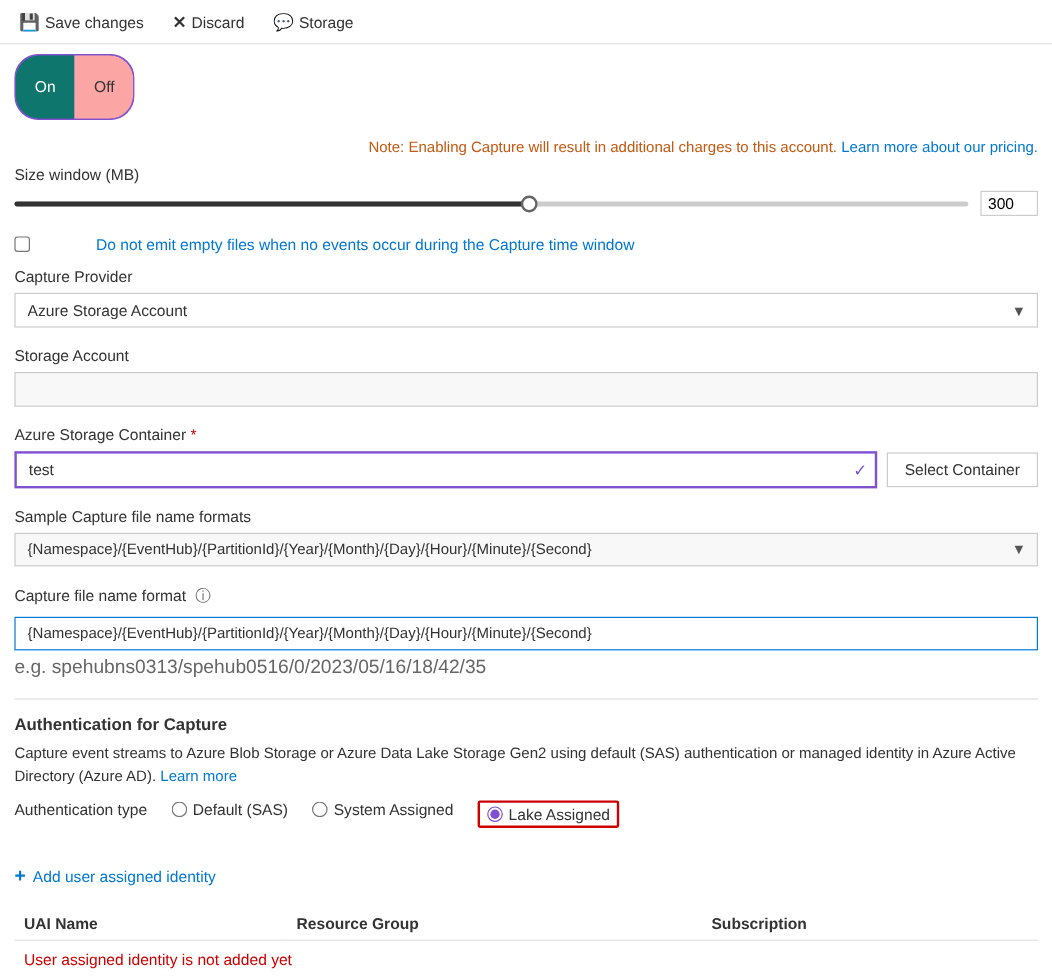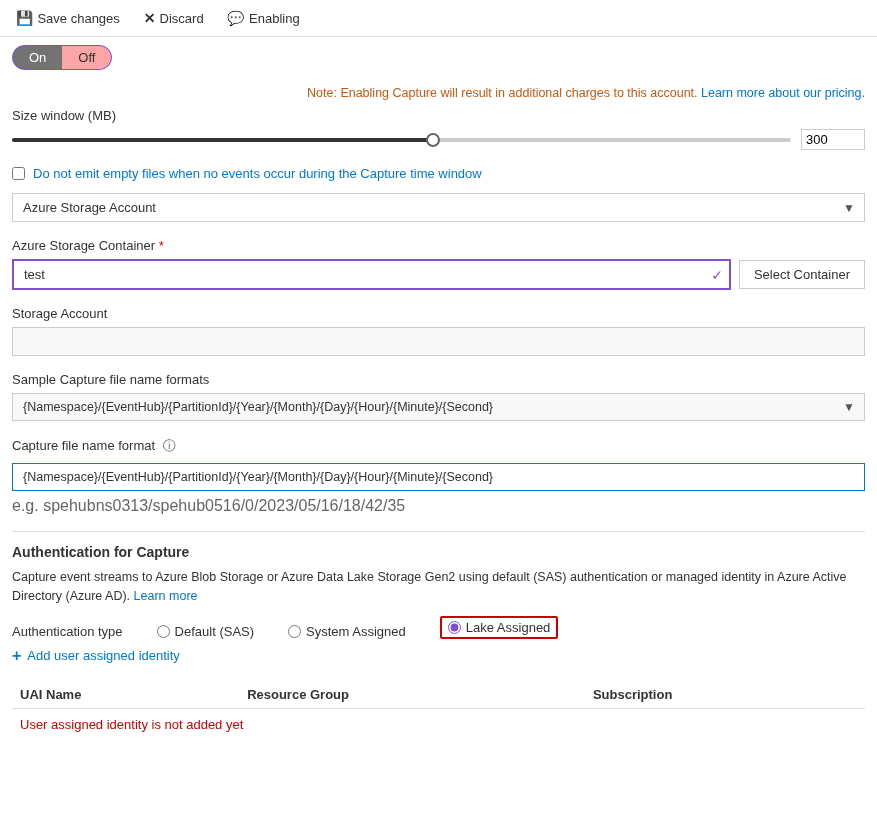--- a/index.html
+++ b/index.html
@@ -38,24 +38,24 @@
       padding: 8px 12px;
     }
     .toggle {
       display: flex;
       border-radius: 20px;
       overflow: hidden;
       background: #8050d0;
       border: 1px solid #8050d0;
     }
     .toggle-on {
-      background: #737373;
+      background: #0f766e;
       color: #fff;
       border: none;
-      padding: 4px 16px;
+      padding: 19px 16px;
       cursor: pointer;
       font-size: 13px;
       border-radius: 20px 0 0 20px;
     }
     .toggle-off {
       background: #fca5a5;
       color: #333;
       border: none;
       padding: 4px 16px;
       cursor: pointer;
@@ -116,42 +116,43 @@
       width: 14px;
       height: 14px;
       background: #fff;
       border: 2px solid #666;
       border-radius: 50%;
       position: absolute;
       top: -5px;
       margin-left: -7px;
     }
     .slider-value-box {
-      width: 64px;
+      width: 48px;
       border: 1px solid #ccc;
-      text-align: left;
+      text-align: right;
       padding: 2px 4px;
       font-size: 13px;
     }
 
     
     .checkbox-row {
       display: flex;
       align-items: flex-start;
       gap: 8px;
       margin: 12px 0;
     }
     .checkbox-row input[type="checkbox"] {
       margin-top: 1px;
       cursor: pointer;
     }
     .checkbox-label {
       color: #0078d4;
       font-size: 13px;
       cursor: pointer;
+      margin-left: 47px;
     }
 
     
     .dropdown-container {
       position: relative;
     }
     .dropdown {
       width: 100%;
       padding: 6px 10px;
       border: 1px solid #ccc;
@@ -275,23 +276,23 @@
       color: #333;
       margin-bottom: 10px;
       line-height: 1.5;
     }
     .auth-desc a {
       color: #0078d4;
       text-decoration: none;
     }
     .auth-type-row {
       display: flex;
-      align-items: flex-end;
-      gap: 34px;
-      margin-bottom: 4px;
+      align-items: flex-start;
+      gap: 20px;
+      margin-bottom: 28px;
     }
     .auth-type-label {
       font-size: 13px;
       color: #333;
     }
     .radio-option {
       display: flex;
       align-items: center;
       gap: 5px;
       font-size: 13px;
@@ -353,21 +354,21 @@
   <button class="toolbar-btn">
     <span class="icon save-icon">💾</span>
     <span>Save changes</span>
   </button>
   <button class="toolbar-btn">
     <span class="icon discard-x">✕</span>
     <span>Discard</span>
   </button>
   <button class="toolbar-btn">
     <span class="icon feedback-icon">💬</span>
-    <span>Enabling</span>
+    <span>Storage</span>
   </button>
 </div>
 
 <div class="toggle-container">
   <div class="toggle">
     <button class="toggle-on">On</button>
     <button class="toggle-off">Off</button>
   </div>
 </div>
 
@@ -389,46 +390,47 @@
       <input type="number" class="slider-value-box" value="300" style="">
     </div>
   </div>
 
   <div class="checkbox-row">
     <input type="checkbox" id="empty-files-cb" style="">
     <label for="empty-files-cb" class="checkbox-label">Do not emit empty files when no events occur during the Capture time window</label>
   </div>
 
   <div class="section">
+    <div class="section-label">Capture Provider</div>
     <div class="dropdown-container">
       <select class="dropdown">
         <option>Azure Storage Account</option>
         <option>Azure Data Lake Storage Gen2</option>
       </select>
       <span class="dropdown-arrow">▼</span>
     </div>
   </div>
 
   <div class="section">
+    <div class="section-label">Storage Account</div>
+    <input type="text" class="plain-input" value="" style="">
+  </div>
+
+  <div class="section">
     <div class="section-label">
       <span>Azure Storage Container</span>
       <span class="required"> *</span>
     </div>
     <div class="input-button-row">
       <div class="input-with-check">
         <input type="text" value="test" style="">
         <span class="input-check-icon">✓</span>
       </div>
       <button class="select-container-btn">Select Container</button>
     </div>
-  </div>
-
-  <div class="section">
-    <div class="section-label">Storage Account</div>
-    <input type="text" class="plain-input" value="" style="">
   </div>
 
   <div class="section">
     <div class="section-label">Sample Capture file name formats</div>
     <div class="format-dropdown-container">
       <div class="format-display">{Namespace}/{EventHub}/{PartitionId}/{Year}/{Month}/{Day}/{Hour}/{Minute}/{Second}</div>
       <span class="format-dropdown-arrow">▼</span>
     </div>
   </div>
 

